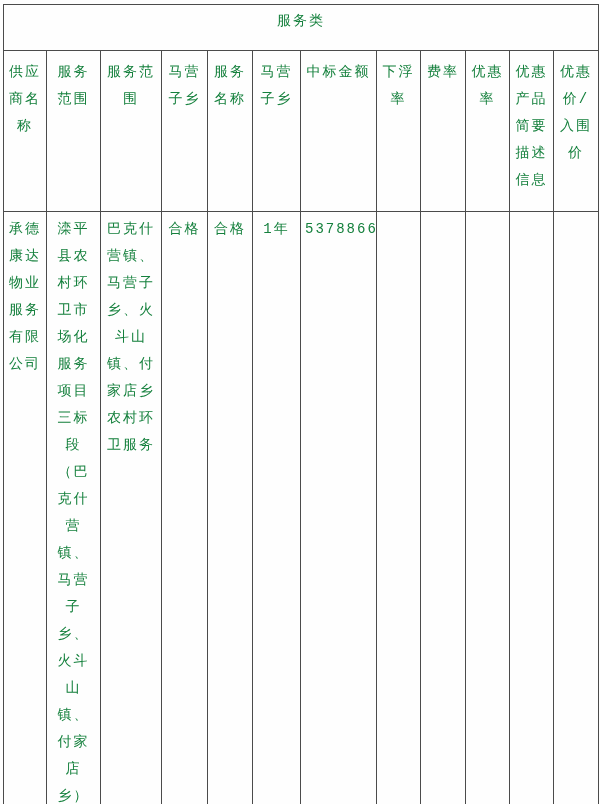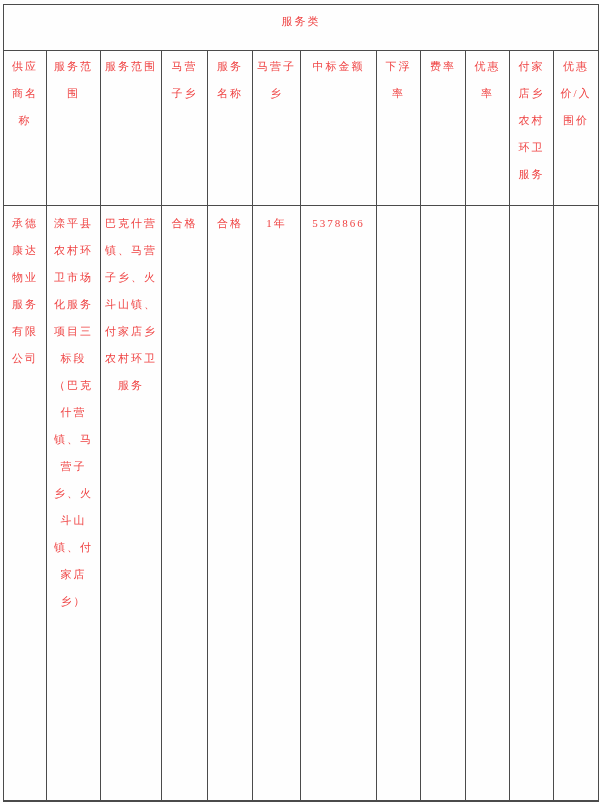--- a/index.html
+++ b/index.html
@@ -20,37 +20,38 @@
     left: 3px;
     top: 4px;
     width: 595px;
     table-layout: fixed;
     border-collapse: collapse;
   }
   table.doc-table td {
     border: 1px solid #4b4b4b;
     vertical-align: top;
     text-align: center;
-    color: #ef4444;
-    font-size: 11px;
+    color: #15803d;
+    font-size: 14px;
     line-height: 27px;
     letter-spacing: 2px;
     padding: 4px 4px 2px 4px;
     overflow: hidden;
     word-break: normal;
     line-break: strict;
+    font-family: Liberation Mono, monospace;
   }
   table.doc-table { border-bottom: 2px solid #4b4b4b; }
   tr.title-row td {
     height: 40px;
     padding-top: 3px;
   }
   tr.header-row td {
     height: 150px;
-    padding-top: 2px;
+    padding-top: 8px;
   }
   tr.data-row td {
     height: 588px;
     padding-top: 4px;
   }
 </style>
 </head>
 <body>
 
 <div class="page">
@@ -77,21 +78,21 @@
         <td>供应商名称</td>
         <td>服务范围</td>
         <td>服务范围</td>
         <td>马营子乡</td>
         <td>服务名称</td>
         <td>马营子乡</td>
         <td>中标金额</td>
         <td>下浮率</td>
         <td>费率</td>
         <td>优惠率</td>
-        <td>付家店乡农村环卫服务</td>
+        <td>优惠产品简要描述信息</td>
         <td>优惠价/入围价</td>
       </tr>
       <tr class="data-row">
         <td>承德康达物业服务有限公司</td>
         <td>滦平县农村环卫市场化服务项目三标段（巴克什营镇、马营子乡、火斗山镇、付家店乡）</td>
         <td>巴克什营镇、马营子乡、火斗山镇、付家店乡农村环卫服务</td>
         <td>合格</td>
         <td>合格</td>
         <td>1年</td>
         <td>5378866</td>

